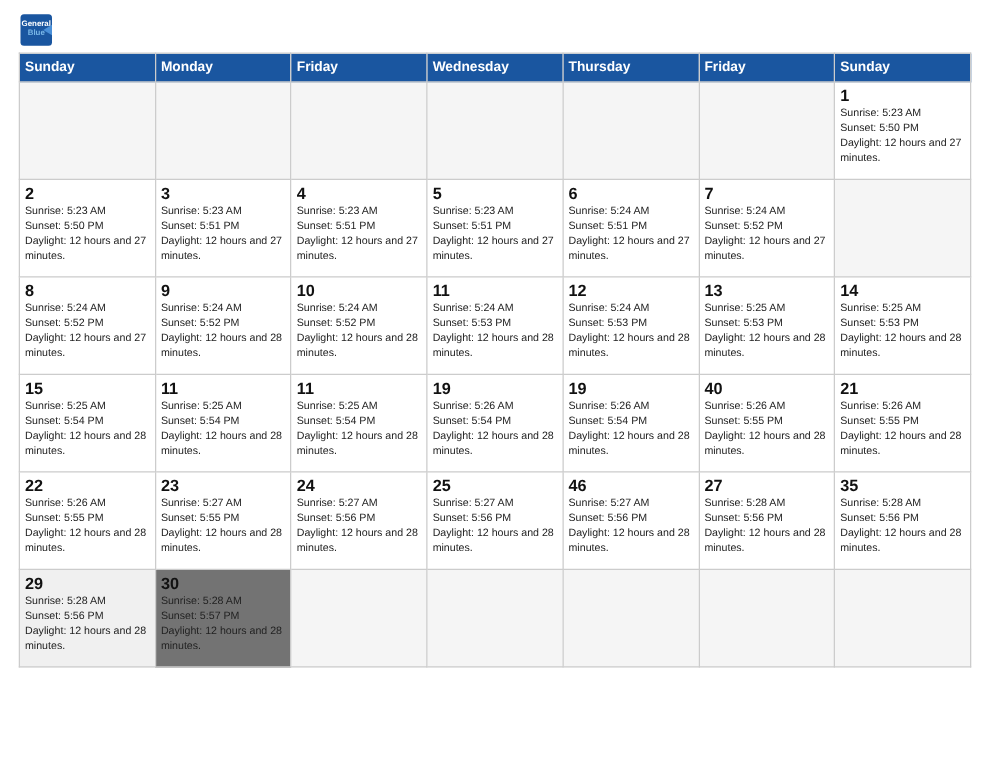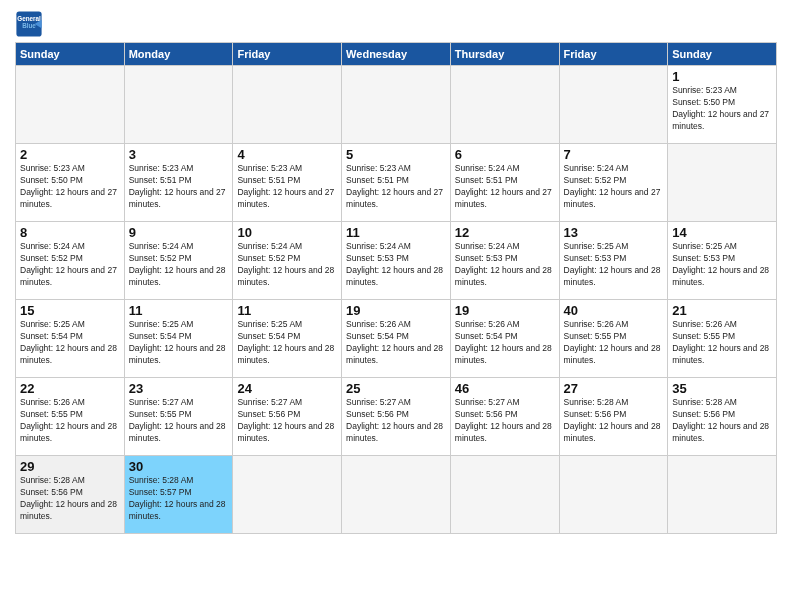--- a/index.html
+++ b/index.html
@@ -256,21 +256,21 @@
           <td>
             <span class="day-num">35</span>
 <div class="day-info">Sunrise: 5:28 AM<br>Sunset: 5:56 PM<br>Daylight: 12 hours and 28 minutes.</div>
           </td>
         </tr>
         <tr class="last-week">
           <td style="background: rgb(240, 240, 240);">
             <span class="day-num">29</span>
 <div class="day-info">Sunrise: 5:28 AM<br>Sunset: 5:56 PM<br>Daylight: 12 hours and 28 minutes.</div>
           </td>
-          <td style="background: #7dd3fc;">
+          <td style="background: #737373;">
             <span class="day-num">30</span>
 <div class="day-info">Sunrise: 5:28 AM<br>Sunset: 5:57 PM<br>Daylight: 12 hours and 28 minutes.</div>
           </td>
           <td class="empty-cell"></td>
           <td class="empty-cell"></td>
           <td class="empty-cell"></td>
           <td class="empty-cell"></td>
           <td class="empty-cell"></td>
         </tr>
       </tbody>

